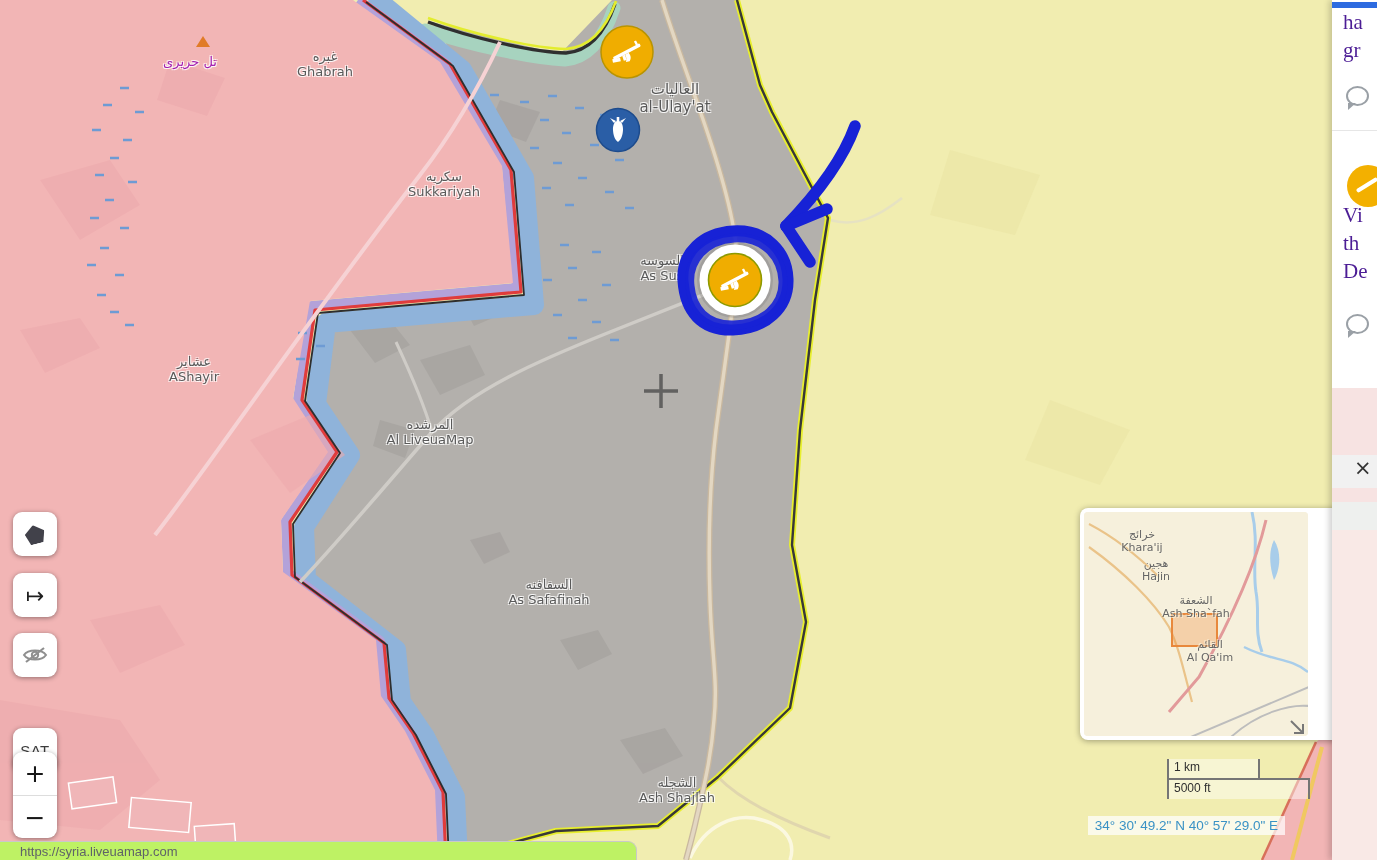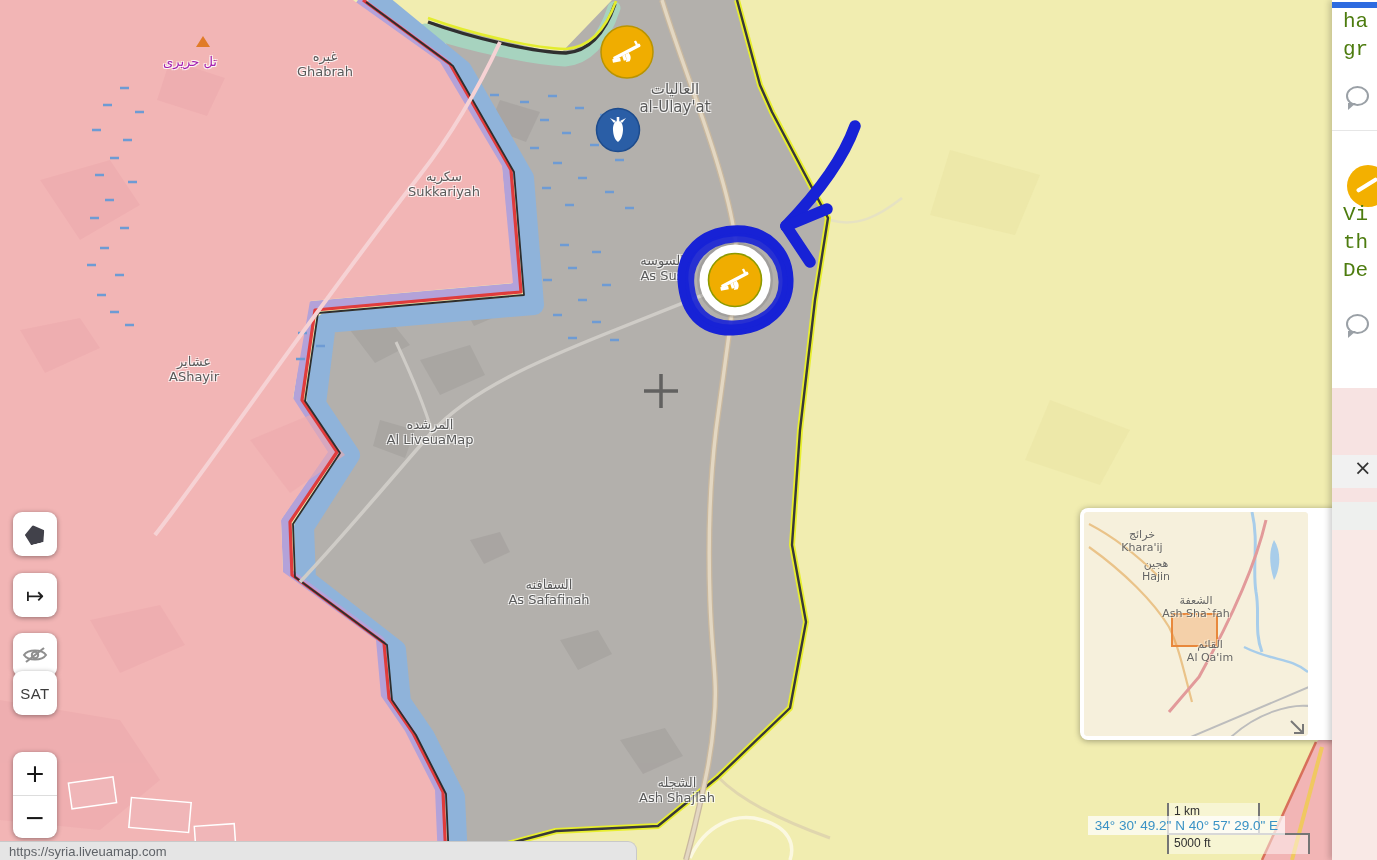--- a/index.html
+++ b/index.html
@@ -44,38 +44,38 @@
   .minimap{position:absolute;left:1080px;top:508px;width:272px;height:232px;background:#fff;
     border-radius:8px;box-shadow:0 1px 6px rgba(0,0,0,.35);z-index:5;padding:0;}
   .minimap .inner{position:absolute;left:4px;top:4px;width:224px;height:224px;
     overflow:hidden;border-radius:4px;background:#f6f0dc;}
 
   
   .scalectl{position:absolute;left:1167px;top:759px;z-index:5;
     font-family:"Liberation Sans",sans-serif;font-size:12px;color:#2f2f2f;}
   .scale-line{background:rgba(255,255,255,.45);padding:1px 5px 1px 5px;white-space:nowrap;
     border:2px solid #757575;box-sizing:border-box;overflow:hidden;}
-  .scale-line.km{border-top:none;width:93px;height:32px;margin-top:44px;}
+  .scale-line.km{border-top:none;width:93px;height:21px;}
   .scale-line.ft{border-bottom:none;margin-top:-2px;width:143px;height:21px;}
 
   .coords{position:absolute;right:47px;bottom:25px;z-index:5;background:rgba(255,255,255,.72);
     color:#3a92c5;font-size:13.5px;padding:2px 7px;white-space:nowrap;}
   .attrib{position:absolute;right:45px;bottom:0;z-index:5;background:rgba(255,255,255,.78);
     color:#474747;font-size:13px;height:21px;line-height:21px;padding:0 7px;white-space:nowrap;}
   .attrib .lnk{color:#36a3cc;}
-  .urltip{position:absolute;left:0;bottom:0;width:637px;height:19px;background:#e5e5e5;
+  .urltip{position:absolute;left:0;bottom:0;width:637px;height:19px;background:#bef264;
     border:1px solid #c9c9c9;border-left:none;border-bottom:none;border-top-right-radius:9px;
-    z-index:7;color:#5f6368;font-size:13px;line-height:19px;padding-left:9px;box-sizing:border-box;}
+    z-index:7;color:#5f6368;font-size:13px;line-height:19px;padding-left:20px;box-sizing:border-box;}
 
   
   .panel{position:absolute;left:1332px;top:0;width:45px;height:860px;background:#fff;
     box-shadow:-3px 0 6px rgba(0,0,0,.18);z-index:8;overflow:hidden;}
   .panel .bluebar{position:absolute;left:0;top:2px;width:45px;height:6px;}
-  .ptxt{position:absolute;left:11px;font-size:21px;color:#4d7c0f;white-space:nowrap;
-    font-family:Liberation Mono, monospace;}
+  .ptxt{position:absolute;left:11px;font-size:21px;color:#4c1d95;white-space:nowrap;
+    font-family:Liberation Serif, serif;}
   .bubble{position:absolute;left:14px;width:23px;height:20px;border:2.5px solid #9aa0a6;
     border-radius:50%;box-sizing:border-box;}
   .bubble:after{content:"";position:absolute;left:0px;bottom:-6px;width:0;height:0;
     border-style:solid;border-width:7px 8px 0 0;border-color:#9aa0a6 transparent transparent transparent;}
   .pdivider{position:absolute;left:0;width:45px;height:1px;background:#e6e6e6;}
   .yicon{position:absolute;left:15px;top:165px;width:42px;height:42px;border-radius:50%;
     background:#f3b000;overflow:hidden;}
   .yicon .mark{position:absolute;left:8px;top:18px;width:24px;height:4px;background:#fff;
     border-radius:2px;transform:rotate(-32deg);}
   .pblock{position:absolute;left:0;width:45px;}
@@ -253,21 +253,21 @@
   <div class="ctl sq" style="top:573px;">
       <span class="arrow-glyph">↦</span>
     </div>
   <div class="ctl sq" style="top:633px;">
     <svg width="28" height="24" viewBox="0 0 28 24">
       <path d="M3,12 C7,6 21,6 25,12 C21,18 7,18 3,12 Z" fill="none" stroke="#8f8f8f" stroke-width="2"></path>
       <circle cx="14" cy="12" r="3.2" fill="none" stroke="#8f8f8f" stroke-width="2"></circle>
       <path d="M5,19 L23,5" stroke="#8f8f8f" stroke-width="2.2"></path>
     </svg>
   </div>
-  <div class="ctl sq" style="top:671px;">
+  <div class="ctl sq" style="top:728px;">
       <span class="sat-glyph">SAT</span>
     </div>
   <div class="zoomctl">
     <div class="half">+</div>
     <div class="div"></div>
     <div class="half">−</div>
   </div>
 
   <div class="minimap">
     <div class="inner">

